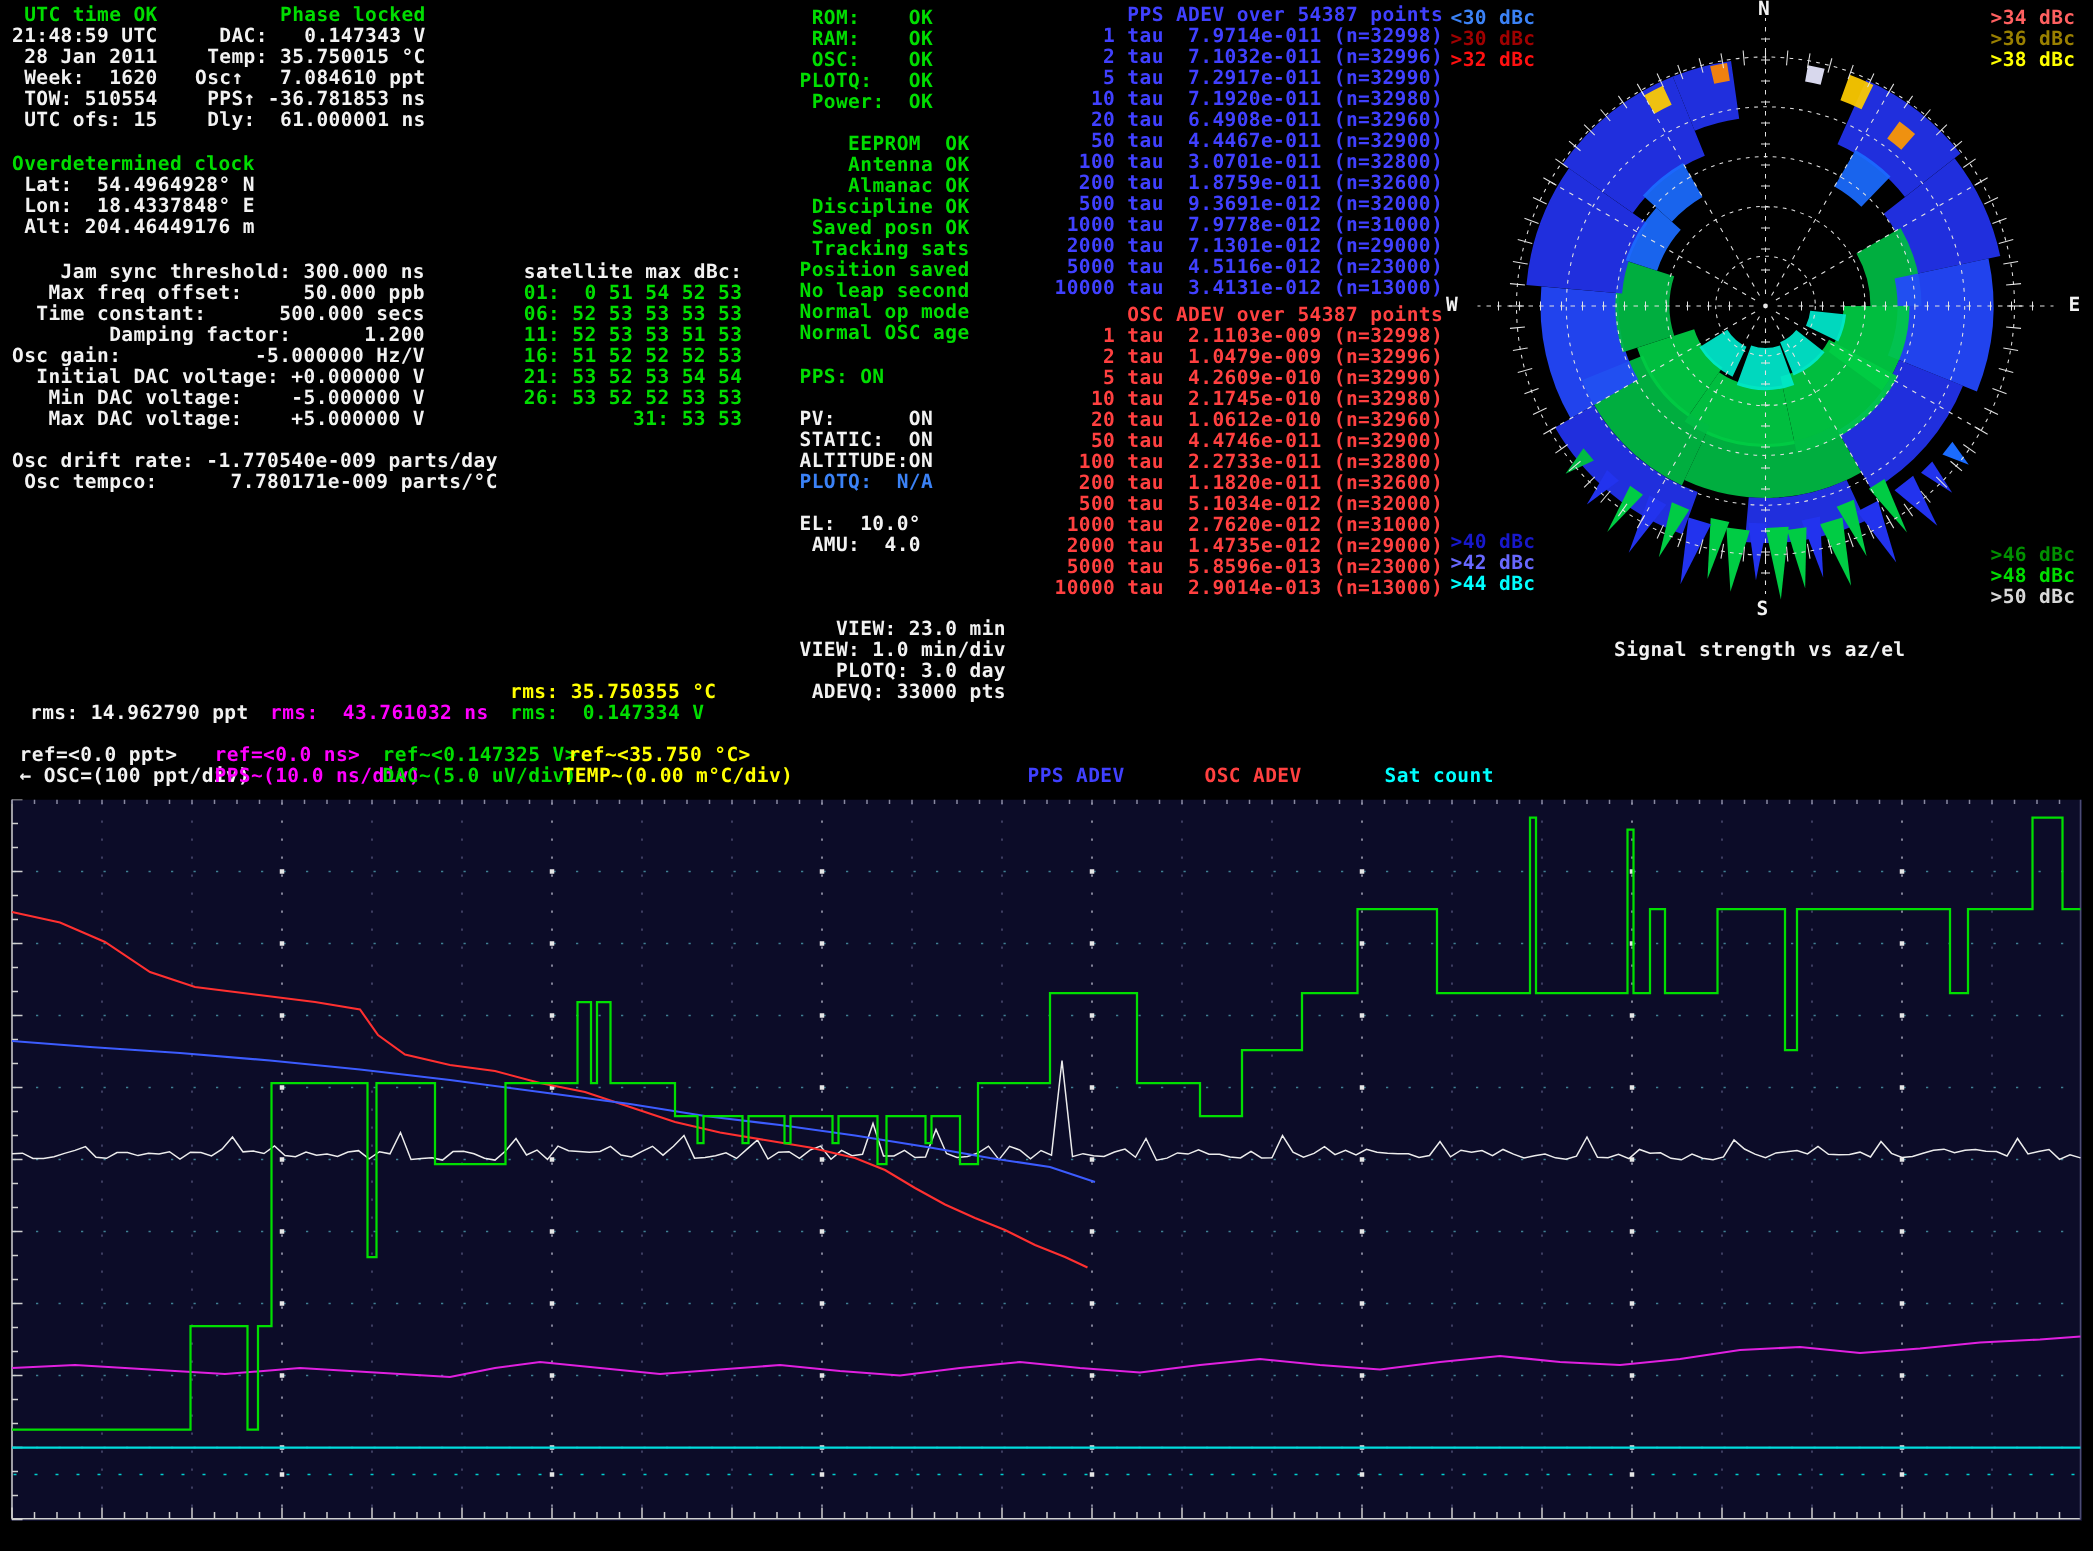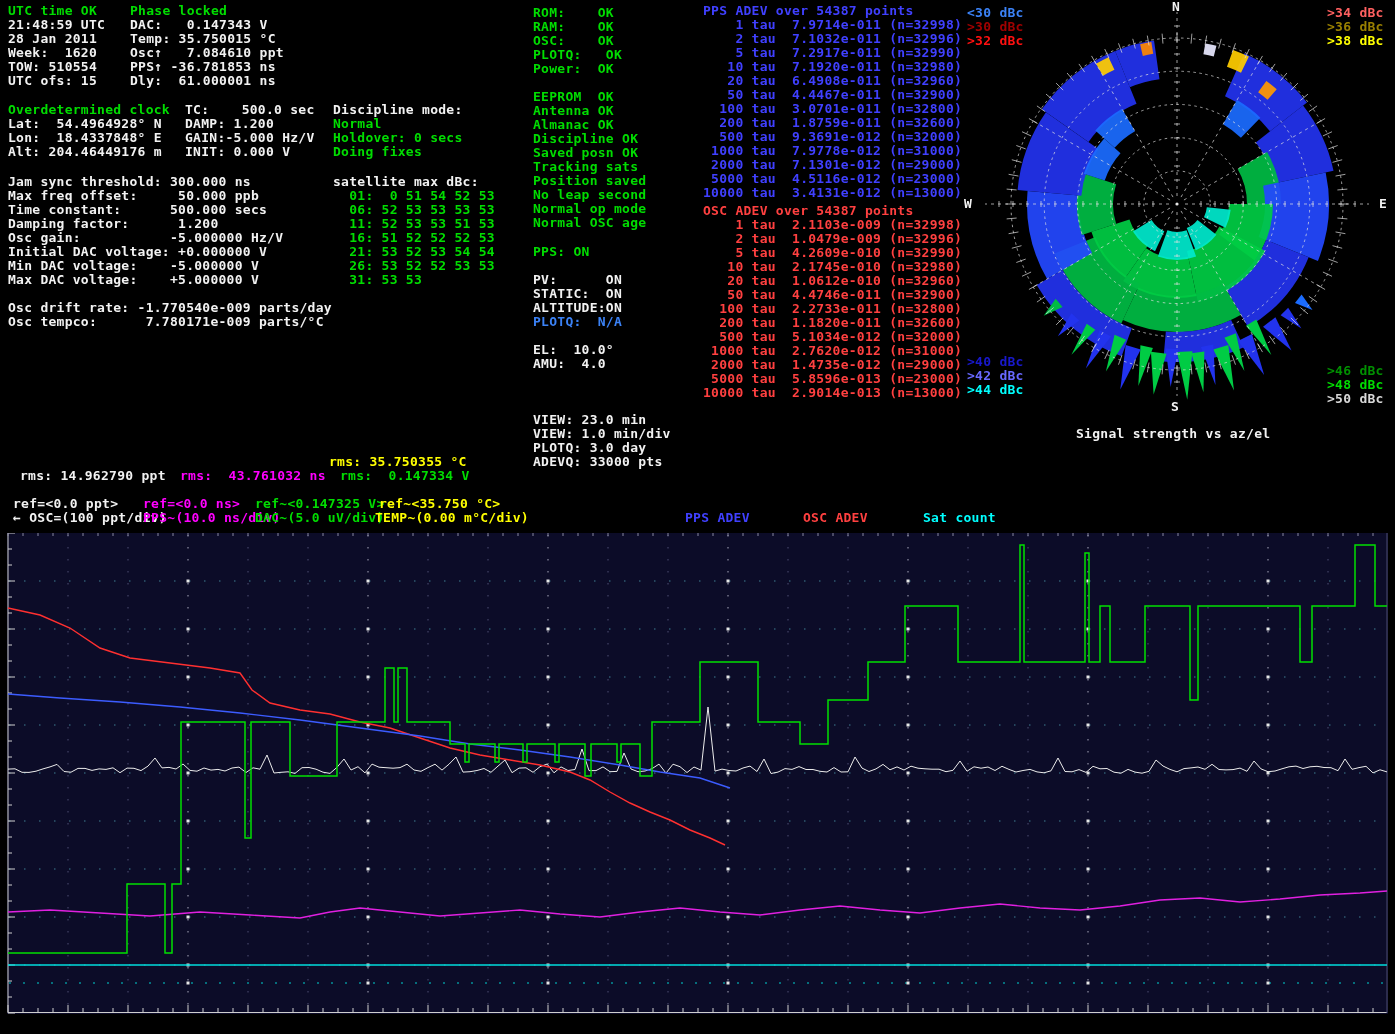--- a/index.html
+++ b/index.html
@@ -1,19 +1,19 @@
 <!DOCTYPE html>
 <html><head>
 <meta charset="utf-8">
 <style>
   html,body{margin:0;padding:0;background:#000;}
   .screen{position:relative;width:1395px;height:1034px;background:#000;overflow:hidden;
     font-family:"DejaVu Sans Mono","Liberation Mono",monospace;font-weight:bold;
     font-size:13px;letter-spacing:0.27px;line-height:14px;}
-  .tb{position:absolute;white-space:pre;z-index:3;}
+  .tb{position:absolute;white-space:pre;z-index:3;text-align:right;}
   .tb .ln{height:14px;white-space:pre;}
   .tl{position:absolute;white-space:pre;height:14px;z-index:3;}
   .c-green{color:#00dd00;} .c-white{color:#f2f2f2;} .c-blue{color:#4040ff;}
   .c-red{color:#ff4040;}   .c-grey{color:#3b82f6;}  .c-yellow{color:#ffff00;}
   .c-magenta{color:#ff00ff;} .c-cyan{color:#00ffff;} .c-dred{color:#a00000;}
   .c-bred{color:#ff1010;}  .c-salmon{color:#ff6060;} .c-dyellow{color:#9a8000;}
   .c-dblue{color:#1818cc;} .c-mblue{color:#6868ff;}  .c-dgreen{color:#009000;}
   .c-lgrey{color:#d8d8d8;}
   #plot-svg{position:absolute;left:7px;top:533px;z-index:1;}
   #polar-svg{position:absolute;left:975px;top:2px;z-index:1;}
@@ -21,22 +21,20 @@
 </head>
 <body>
 
 <div class="screen">
 
   <div class="tb" style="left:8px;top:4px"><div class="ln c-green">UTC time OK</div><div class="ln c-white">21:48:59 UTC</div><div class="ln c-white">28 Jan 2011</div><div class="ln c-white">Week:  1620</div><div class="ln c-white">TOW: 510554</div><div class="ln c-white">UTC ofs: 15</div></div>
   <div class="tb" style="left:130px;top:4px"><div class="ln c-green">Phase locked</div><div class="ln c-white">DAC:   0.147343 V</div><div class="ln c-white">Temp: 35.750015 °C</div><div class="ln c-white">Osc↑   7.084610 ppt</div><div class="ln c-white">PPS↑ -36.781853 ns</div><div class="ln c-white">Dly:  61.000001 ns</div></div>
   <div class="tb" style="left:533px;top:6px"><div class="ln c-green">ROM:    OK</div><div class="ln c-green">RAM:    OK</div><div class="ln c-green">OSC:    OK</div><div class="ln c-green">PLOTQ:   OK</div><div class="ln c-green">Power:  OK</div></div>
   <div class="tb" style="left:533px;top:90px"><div class="ln c-green">EEPROM  OK</div><div class="ln c-green">Antenna OK</div><div class="ln c-green">Almanac OK</div><div class="ln c-green">Discipline OK</div><div class="ln c-green">Saved posn OK</div><div class="ln c-green">Tracking sats</div><div class="ln c-green">Position saved</div><div class="ln c-green">No leap second</div><div class="ln c-green">Normal op mode</div><div class="ln c-green">Normal OSC age</div></div>
   <div class="tb" style="left:8px;top:103px"><div class="ln c-green">Overdetermined clock</div><div class="ln c-white">Lat:  54.4964928° N</div><div class="ln c-white">Lon:  18.4337848° E</div><div class="ln c-white">Alt: 204.46449176 m</div></div>
-  <div class="tb" style="left:185px;top:103px"><div class="ln c-white">TC:    500.0 sec</div><div class="ln c-white">DAMP: 1.200</div><div class="ln c-white">GAIN:-5.000 Hz/V</div><div class="ln c-white">INIT: 0.000 V</div></div>
-  <div class="tb" style="left:333px;top:103px"><div class="ln c-white">Discipline mode:</div><div class="ln c-green">Normal</div><div class="ln c-green">Holdover: 0 secs</div><div class="ln c-green">Doing fixes</div></div>
   <div class="tb" style="left:8px;top:175px"><div class="ln c-white">Jam sync threshold: 300.000 ns</div><div class="ln c-white">Max freq offset:     50.000 ppb</div><div class="ln c-white">Time constant:      500.000 secs</div><div class="ln c-white">Damping factor:      1.200</div><div class="ln c-white">Osc gain:           -5.000000 Hz/V</div><div class="ln c-white">Initial DAC voltage: +0.000000 V</div><div class="ln c-white">Min DAC voltage:    -5.000000 V</div><div class="ln c-white">Max DAC voltage:    +5.000000 V</div></div>
   <div class="tb" style="left:333px;top:175px"><div class="ln c-white">satellite max dBc:</div><div class="ln c-green">  01:  0 51 54 52 53</div><div class="ln c-green">  06: 52 53 53 53 53</div><div class="ln c-green">  11: 52 53 53 51 53</div><div class="ln c-green">  16: 51 52 52 52 53</div><div class="ln c-green">  21: 53 52 53 54 54</div><div class="ln c-green">  26: 53 52 52 53 53</div><div class="ln c-green">  31: 53 53</div></div>
   <div class="tb" style="left:533px;top:245px"><div class="ln c-green">PPS: ON</div></div>
   <div class="tb" style="left:533px;top:273px"><div class="ln c-white">PV:      ON</div><div class="ln c-white">STATIC:  ON</div><div class="ln c-white">ALTITUDE:ON</div><div class="ln c-grey">PLOTQ:  N/A</div></div>
   <div class="tb" style="left:533px;top:343px"><div class="ln c-white">EL:  10.0°</div><div class="ln c-white">AMU:  4.0</div></div>
   <div class="tb" style="left:8px;top:301px"><div class="ln c-white">Osc drift rate: -1.770540e-009 parts/day</div><div class="ln c-white">Osc tempco:      7.780171e-009 parts/°C</div></div>
   <div class="tb" style="left:533px;top:413px"><div class="ln c-white">VIEW: 23.0 min</div><div class="ln c-white">VIEW: 1.0 min/div</div><div class="ln c-white">PLOTQ: 3.0 day</div><div class="ln c-white">ADEVQ: 33000 pts</div></div>
 
   <div class="tb" style="left:703px;top:4px"><div class="ln c-blue">PPS ADEV over 54387 points</div><div class="ln c-blue">    1 tau  7.9714e-011 (n=32998)</div><div class="ln c-blue">    2 tau  7.1032e-011 (n=32996)</div><div class="ln c-blue">    5 tau  7.2917e-011 (n=32990)</div><div class="ln c-blue">   10 tau  7.1920e-011 (n=32980)</div><div class="ln c-blue">   20 tau  6.4908e-011 (n=32960)</div><div class="ln c-blue">   50 tau  4.4467e-011 (n=32900)</div><div class="ln c-blue">  100 tau  3.0701e-011 (n=32800)</div><div class="ln c-blue">  200 tau  1.8759e-011 (n=32600)</div><div class="ln c-blue">  500 tau  9.3691e-012 (n=32000)</div><div class="ln c-blue"> 1000 tau  7.9778e-012 (n=31000)</div><div class="ln c-blue"> 2000 tau  7.1301e-012 (n=29000)</div><div class="ln c-blue"> 5000 tau  4.5116e-012 (n=23000)</div><div class="ln c-blue">10000 tau  3.4131e-012 (n=13000)</div></div>
   <div class="tb" style="left:703px;top:204px"><div class="ln c-red">OSC ADEV over 54387 points</div><div class="ln c-red">    1 tau  2.1103e-009 (n=32998)</div><div class="ln c-red">    2 tau  1.0479e-009 (n=32996)</div><div class="ln c-red">    5 tau  4.2609e-010 (n=32990)</div><div class="ln c-red">   10 tau  2.1745e-010 (n=32980)</div><div class="ln c-red">   20 tau  1.0612e-010 (n=32960)</div><div class="ln c-red">   50 tau  4.4746e-011 (n=32900)</div><div class="ln c-red">  100 tau  2.2733e-011 (n=32800)</div><div class="ln c-red">  200 tau  1.1820e-011 (n=32600)</div><div class="ln c-red">  500 tau  5.1034e-012 (n=32000)</div><div class="ln c-red"> 1000 tau  2.7620e-012 (n=31000)</div><div class="ln c-red"> 2000 tau  1.4735e-012 (n=29000)</div><div class="ln c-red"> 5000 tau  5.8596e-013 (n=23000)</div><div class="ln c-red">10000 tau  2.9014e-013 (n=13000)</div></div>
@@ -45,21 +43,21 @@
   <div class="tb" style="left:1327px;top:6px"><div class="ln c-salmon">&gt;34 dBc</div><div class="ln c-dyellow">&gt;36 dBc</div><div class="ln c-yellow">&gt;38 dBc</div></div>
   <div class="tb" style="left:967px;top:355px"><div class="ln c-dblue">&gt;40 dBc</div><div class="ln c-mblue">&gt;42 dBc</div><div class="ln c-cyan">&gt;44 dBc</div></div>
   <div class="tb" style="left:1327px;top:364px"><div class="ln c-dgreen">&gt;46 dBc</div><div class="ln c-green">&gt;48 dBc</div><div class="ln c-lgrey">&gt;50 dBc</div></div>
 
   <div class="tl c-white" style="left:1172px;top:0px">N</div>
   <div class="tl c-white" style="left:1379px;top:197px">E</div>
   <div class="tl c-white" style="left:1171px;top:400px">S</div>
   <div class="tl c-white" style="left:964px;top:197px">W</div>
   <div class="tl c-white" style="left:1076px;top:427px">Signal strength vs az/el</div>
 
-  <div class="tl c-yellow" style="left:329px;top:455px">rms: 35.750355 °C</div>
+  <div class="tl c-yellow" style="left:340px;top:455px">rms: 35.750355 °C</div>
   <div class="tl c-white" style="left:20px;top:469px">rms: 14.962790 ppt</div>
   <div class="tl c-magenta" style="left:180px;top:469px">rms:  43.761032 ns</div>
   <div class="tl c-green" style="left:340px;top:469px">rms:  0.147334 V</div>
 
   <div class="tl c-white" style="left:13px;top:497px">ref=&lt;0.0 ppt&gt;</div>
   <div class="tl c-magenta" style="left:143px;top:497px">ref=&lt;0.0 ns&gt;</div>
   <div class="tl c-green" style="left:255px;top:497px">ref~&lt;0.147325 V&gt;</div>
   <div class="tl c-yellow" style="left:379px;top:497px">ref~&lt;35.750 °C&gt;</div>
   <div class="tl c-white" style="left:13px;top:511px">← OSC=(100 ppt/div)</div>
   <div class="tl c-magenta" style="left:143px;top:511px">PPS~(10.0 ns/div)</div>

